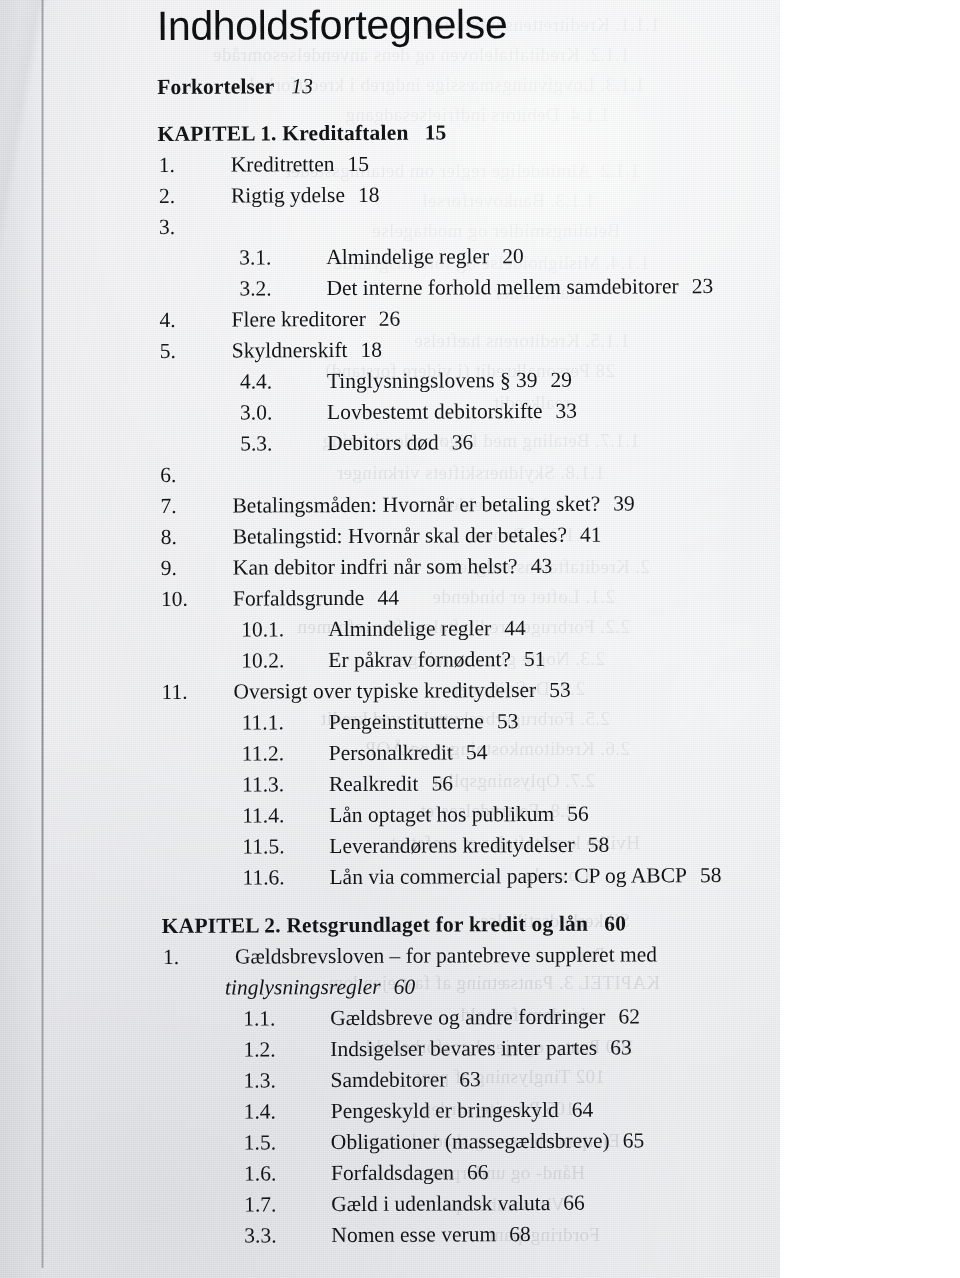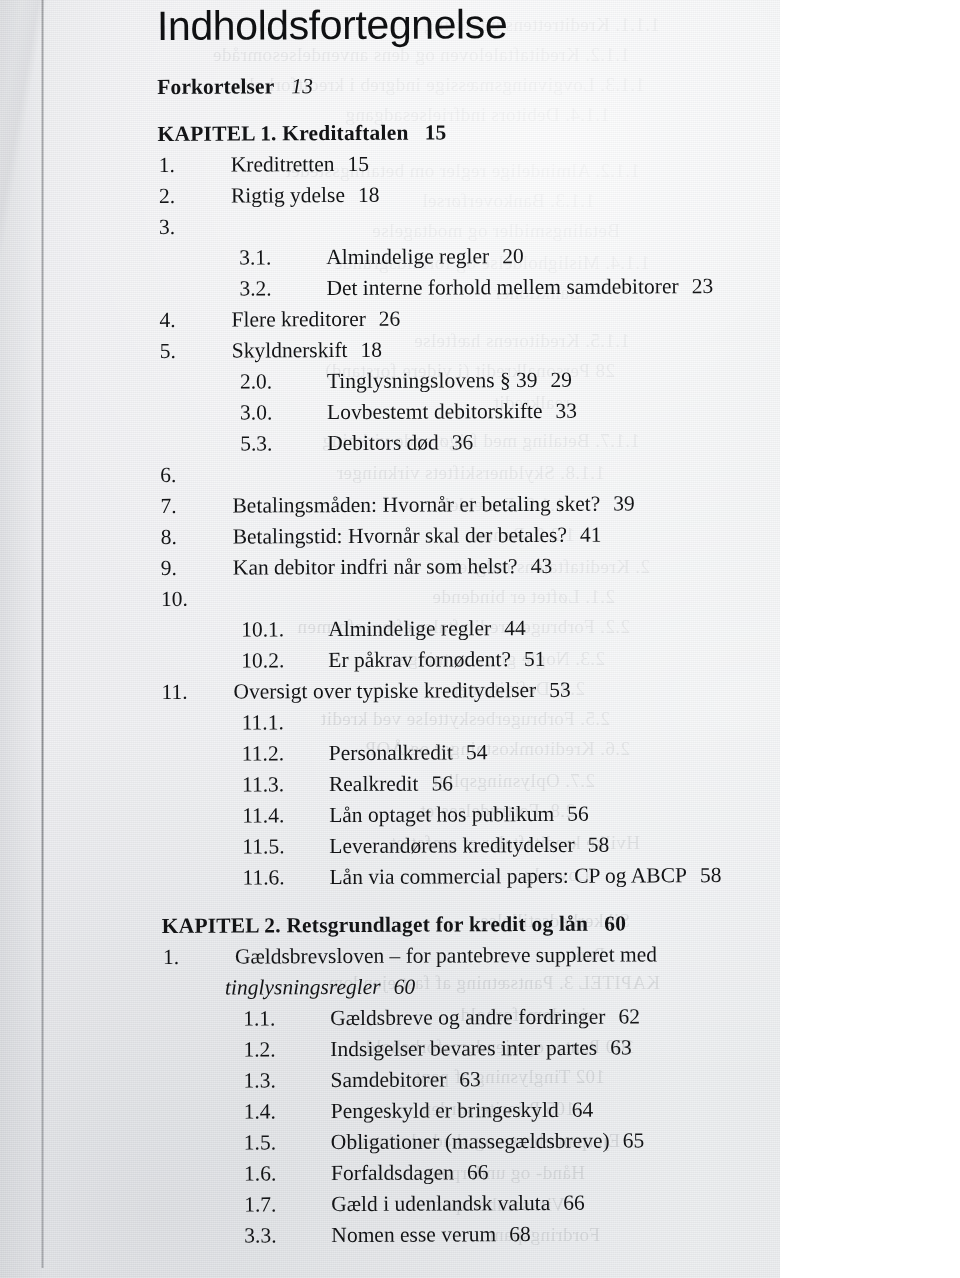--- a/index.html
+++ b/index.html
@@ -248,21 +248,21 @@
         </div>
         <div class="row lv1">
           <span class="num">4.</span>
           <span class="txt">Flere kreditorer<span class="pg">26</span></span>
         </div>
         <div class="row lv1">
           <span class="num">5.</span>
           <span class="txt">Skyldnerskift<span class="pg">18</span></span>
         </div>
         <div class="row lv2">
-          <span class="num">2.0.</span>
+          <span class="num">4.4.</span>
           <span class="txt">Tinglysningslovens § 39<span class="pg">29</span></span>
         </div>
         <div class="row lv2">
           <span class="num">3.0.</span>
           <span class="txt">Lovbestemt debitorskifte<span class="pg">33</span></span>
         </div>
         <div class="row lv2">
           <span class="num">5.3.</span>
           <span class="txt">Debitors død<span class="pg">36</span></span>
         </div>
@@ -276,35 +276,37 @@
         <div class="row lv1">
           <span class="num">8.</span>
           <span class="txt">Betalingstid: Hvornår skal der betales?<span class="pg">41</span></span>
         </div>
         <div class="row lv1">
           <span class="num">9.</span>
           <span class="txt">Kan debitor indfri når som helst?<span class="pg">43</span></span>
         </div>
         <div class="row lv1">
           <span class="num">10.</span>
+          <span class="txt">Forfaldsgrunde<span class="pg">44</span></span>
         </div>
         <div class="row lv2">
           <span class="num">10.1.</span>
           <span class="txt">Almindelige regler<span class="pg">44</span></span>
         </div>
         <div class="row lv2">
           <span class="num">10.2.</span>
           <span class="txt">Er påkrav fornødent?<span class="pg">51</span></span>
         </div>
         <div class="row lv1">
           <span class="num">11.</span>
           <span class="txt">Oversigt over typiske kreditydelser<span class="pg">53</span></span>
         </div>
         <div class="row lv2">
           <span class="num">11.1.</span>
+          <span class="txt">Pengeinstitutterne<span class="pg">53</span></span>
         </div>
         <div class="row lv2">
           <span class="num">11.2.</span>
           <span class="txt">Personalkredit<span class="pg">54</span></span>
         </div>
         <div class="row lv2">
           <span class="num">11.3.</span>
           <span class="txt">Realkredit<span class="pg">56</span></span>
         </div>
         <div class="row lv2">

